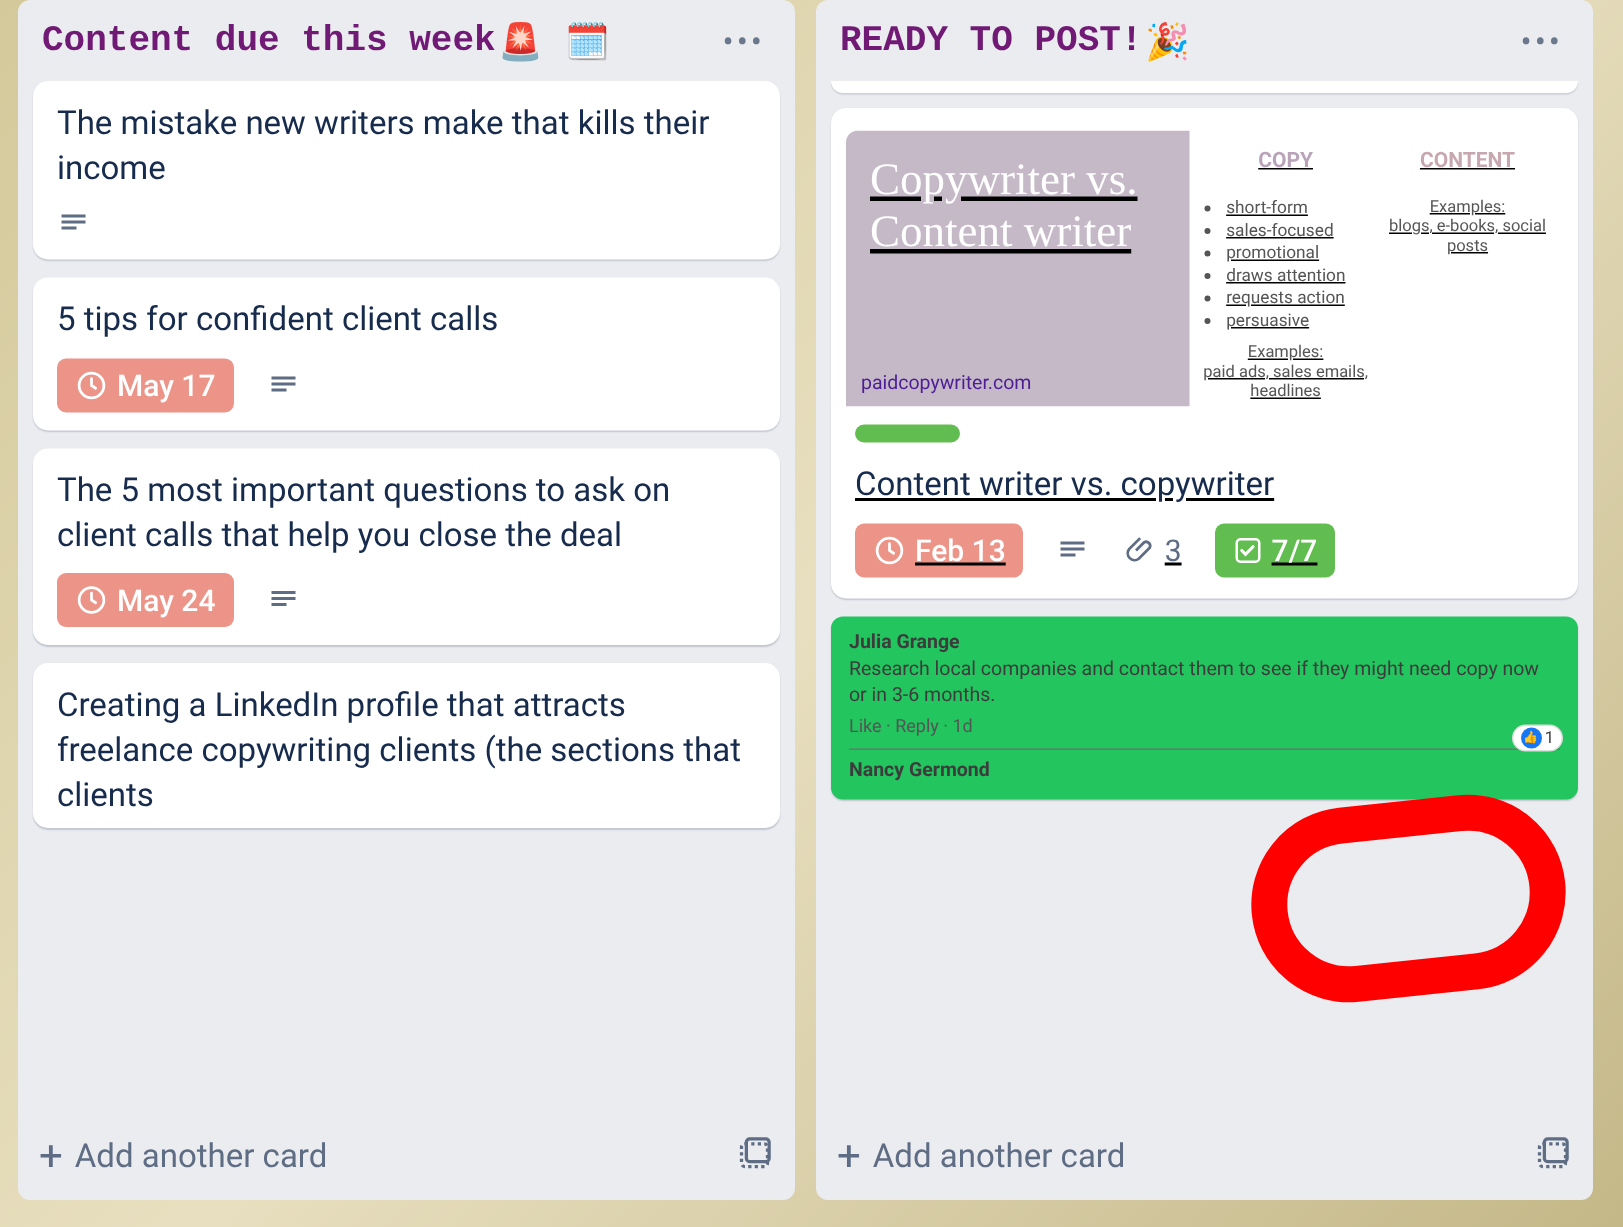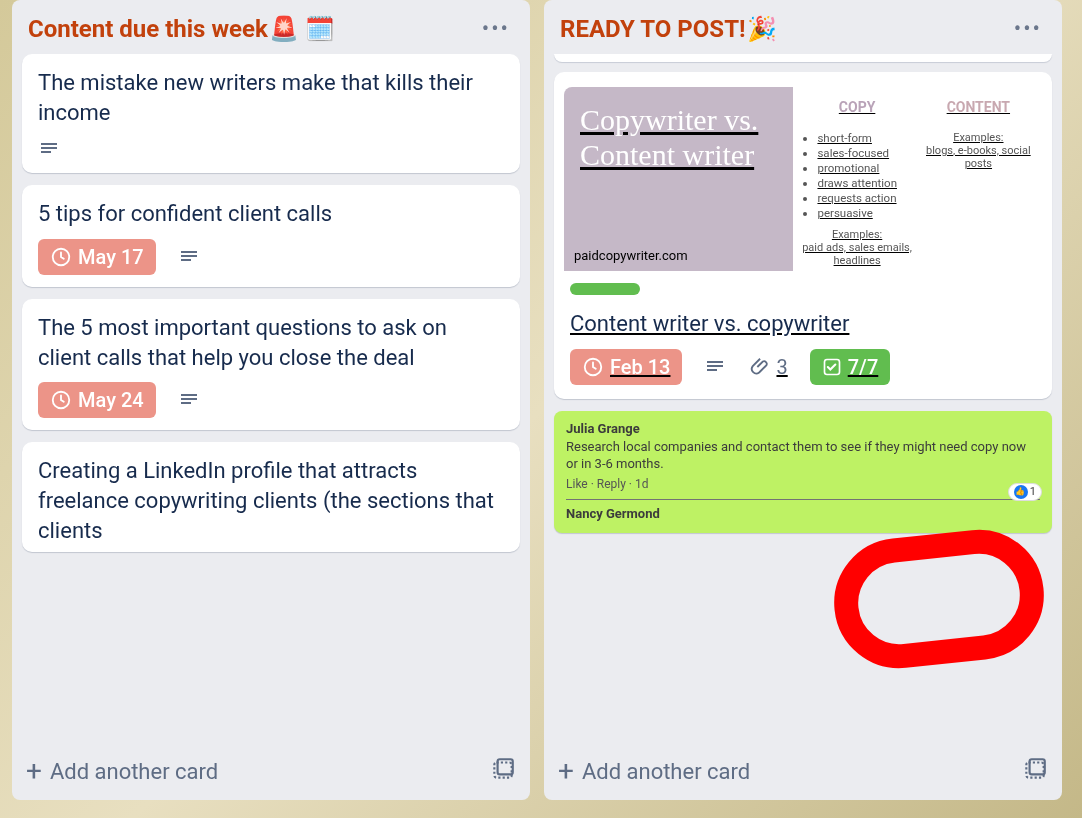--- a/index.html
+++ b/index.html
@@ -26,24 +26,25 @@
     }
     .list-header {
       display: flex;
       justify-content: space-between;
       align-items: center;
       padding: 14px 16px 10px 16px;
     }
     .list-title {
       font-size: 24px;
       font-weight: 700;
-      color: #c2410c;
-      display: flex;
-      align-items: flex-end;
+      color: #701a75;
+      display: flex;
+      align-items: flex-start;
       gap: 2px;
+      font-family: Liberation Mono, monospace;
     }
     .list-menu {
       cursor: pointer;
       color: #6b778c;
       font-size: 22px;
       letter-spacing: 2px;
       line-height: 1;
       padding: 4px;
     }
     .list-body {
@@ -170,21 +171,21 @@
       font-size: 30px;
       font-weight: 300;
       line-height: 1.15;
       font-family: Georgia, serif;
     }
     .cover-left-bottom {
       position: absolute;
       bottom: 8px;
       left: 10px;
       font-size: 13px;
-      color: #000000;
+      color: #4c1d95;
     }
     .cover-right {
       width: 52%;
       display: flex;
       padding: 12px 8px 4px 8px;
       gap: 10px;
       font-size: 12px;
       color: #555;
     }
     .cover-col {
@@ -212,21 +213,21 @@
       position: absolute;
       width: 210px;
       height: 130px;
       border: 24px solid #f00;
       border-radius: 70px;
       transform: rotate(-6deg);
       z-index: 100;
       pointer-events: none;
     }
     .comment-card {
-      background: #bef264;
+      background: #22c55e;
       border-radius: 8px;
       box-shadow: 0 1px 1px rgba(9,30,66,.18);
       margin-bottom: 12px;
       padding: 10px 12px;
       font-size: 13px;
       color: #3c3c3c;
       cursor: pointer;
       position: relative;
     }
     .comment-author {

